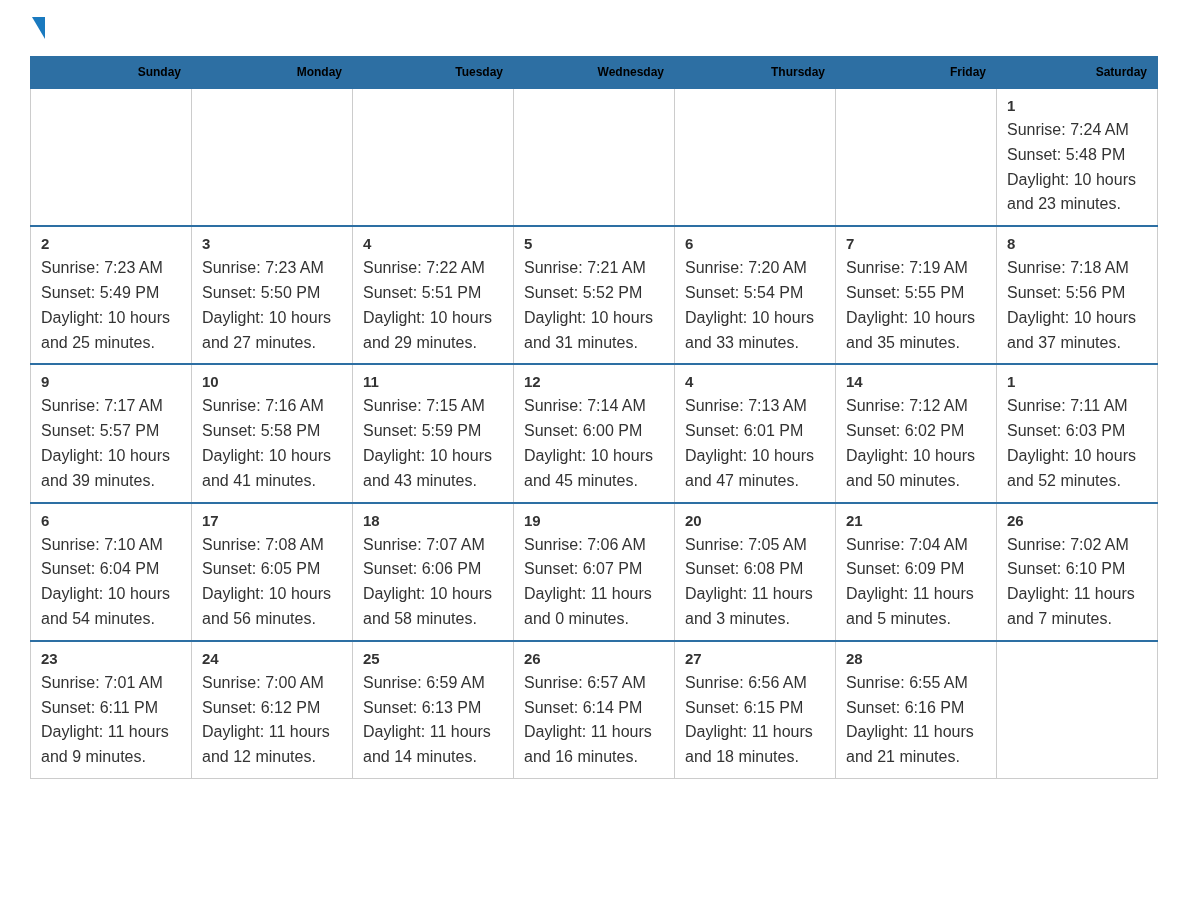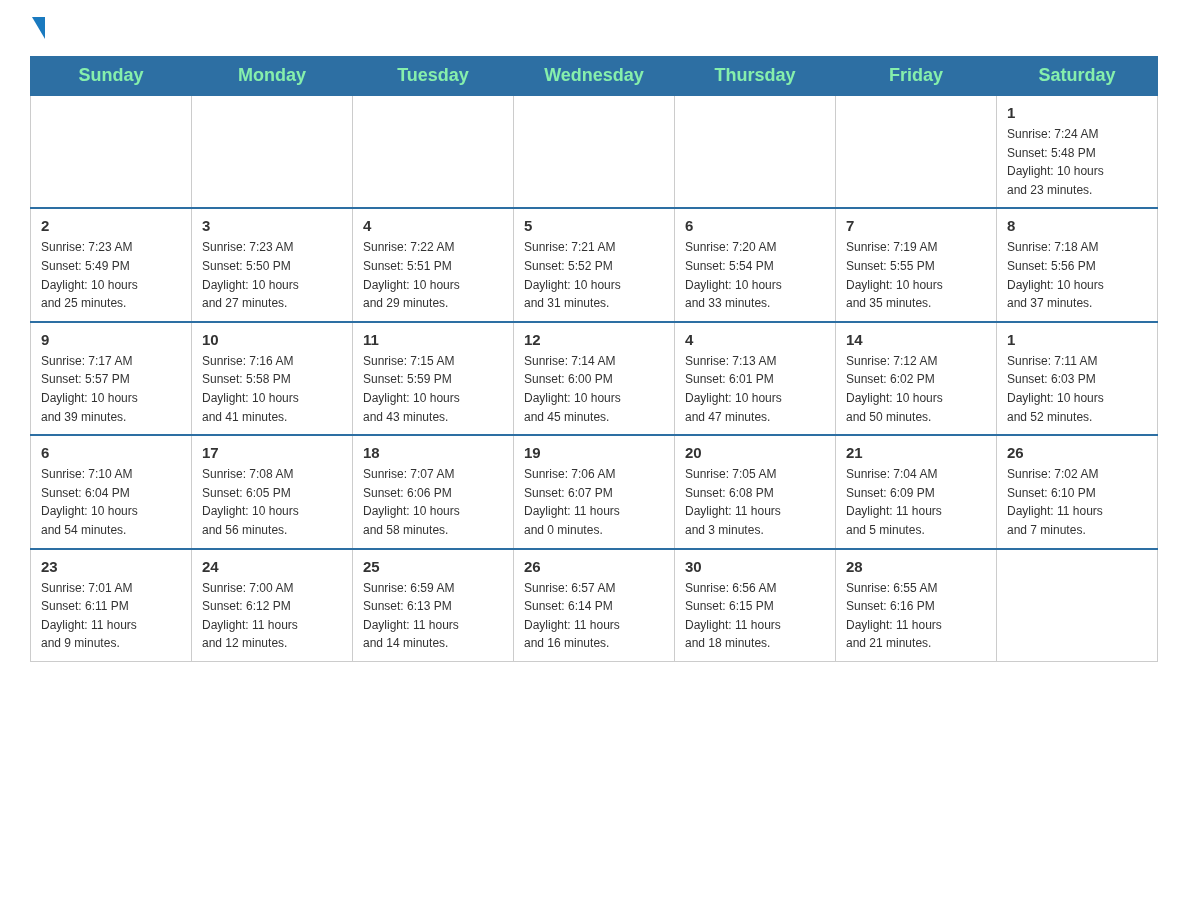--- a/index.html
+++ b/index.html
@@ -50,25 +50,25 @@
       font-size: 20px;
       color: #444;
       margin-top: 4px;
     }
     .calendar {
       width: 100%;
       border-collapse: collapse;
     }
     .calendar th {
       background-color: #2d6fa3;
-      color: #86efac;
-      font-size: 18px;
+      color: #000000;
+      font-size: 12px;
       font-weight: bold;
       padding: 8px 10px;
-      text-align: center;
+      text-align: right;
       border: 1px solid #2d6fa3;
     }
     .calendar td {
       vertical-align: top;
       padding: 8px 10px;
       border: 1px solid #ccc;
       width: 14.28%;
       font-size: 12.5px;
       color: #333;
       min-height: 100px;
@@ -80,21 +80,21 @@
     .calendar tbody tr:not(:first-child) td {
       border-top: 2px solid #2d6fa3;
     }
     .day-number {
       font-size: 15px;
       font-weight: bold;
       display: block;
       margin-bottom: 4px;
     }
     .day-info {
-      font-size: 12px;
+      font-size: 16px;
       line-height: 1.55;
       color: #333;
     }
     .empty-cell {
       background: #f9f9f9;
     }
   </style>
 </head>
 <body>
 
@@ -240,21 +240,21 @@
         </td>
         <td>
           <span class="day-number">25</span>
           <div class="day-info">Sunrise: 6:59 AM<br>Sunset: 6:13 PM<br>Daylight: 11 hours<br>and 14 minutes.</div>
         </td>
         <td>
           <span class="day-number">26</span>
           <div class="day-info">Sunrise: 6:57 AM<br>Sunset: 6:14 PM<br>Daylight: 11 hours<br>and 16 minutes.</div>
         </td>
         <td>
-          <span class="day-number">30</span>
+          <span class="day-number">27</span>
           <div class="day-info">Sunrise: 6:56 AM<br>Sunset: 6:15 PM<br>Daylight: 11 hours<br>and 18 minutes.</div>
         </td>
         <td>
           <span class="day-number">28</span>
           <div class="day-info">Sunrise: 6:55 AM<br>Sunset: 6:16 PM<br>Daylight: 11 hours<br>and 21 minutes.</div>
         </td>
         <td class="empty-cell"></td>
       </tr>
     </tbody>
 </table>

